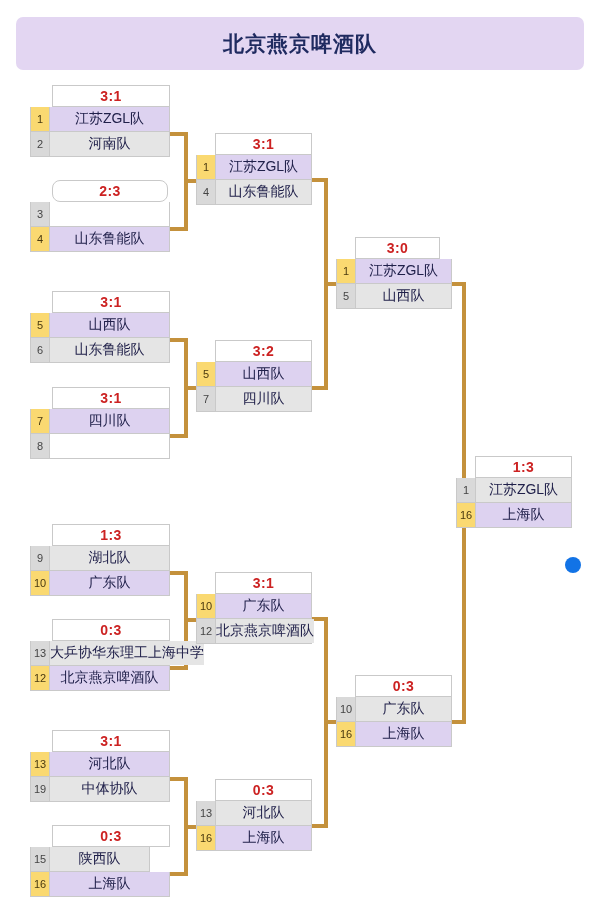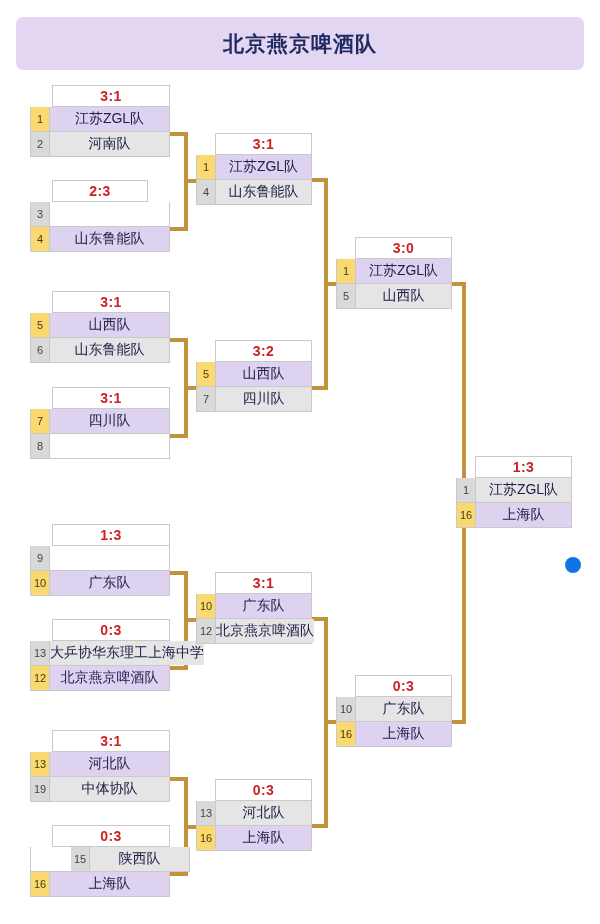--- a/index.html
+++ b/index.html
@@ -175,21 +175,21 @@
       <span class="seed">1</span>
       <span class="tname">江苏ZGL队</span>
     </div>
     <div class="team-row lose" style="left:0; top:47px; width:140px;">
       <span class="seed">2</span>
       <span class="tname">河南队</span>
     </div>
   </div>
 
   <div class="match" style="left:30px; top:180px; width:140px;">
-    <div class="score-row" style="left:22px; top:0; width:96px;">
+    <div class="score-row" style="left:22px; top:0; width:116px;border-radius:8px;">
       <span class="score-text">2:3</span>
     </div>
     <div class="team-row lose first" style="left:0; top:22px; width:140px;">
       <span class="seed">3</span>
     </div>
     <div class="team-row win" style="left:0; top:47px; width:140px;">
       <span class="seed">4</span>
       <span class="tname">山东鲁能队</span>
     </div>
   </div>
@@ -220,20 +220,21 @@
       <span class="seed">8</span>
     </div>
   </div>
 
   <div class="match" style="left:30px; top:524px; width:140px;">
     <div class="score-row" style="left:22px; top:0; width:118px;">
       <span class="score-text">1:3</span>
     </div>
     <div class="team-row lose first" style="left:0; top:22px; width:140px;">
       <span class="seed">9</span>
+      <span class="tname">湖北队</span>
     </div>
     <div class="team-row win" style="left:0; top:47px; width:140px;">
       <span class="seed">10</span>
       <span class="tname">广东队</span>
     </div>
   </div>
 
   <div class="match" style="left:30px; top:619px; width:140px;">
     <div class="score-row" style="left:22px; top:0; width:118px;">
       <span class="score-text">0:3</span>
@@ -259,21 +260,21 @@
     <div class="team-row lose" style="left:0; top:47px; width:140px;">
       <span class="seed">19</span>
       <span class="tname">中体协队</span>
     </div>
   </div>
 
   <div class="match" style="left:30px; top:825px; width:140px;">
     <div class="score-row" style="left:22px; top:0; width:118px;">
       <span class="score-text">0:3</span>
     </div>
-    <div class="team-row lose first" style="left:0; top:22px; width:160px;padding-left:40px;">
+    <div class="team-row lose first" style="left:0; top:22px; width:120px;">
       <span class="seed">15</span>
       <span class="tname">陕西队</span>
     </div>
     <div class="team-row win" style="left:0; top:47px; width:140px;">
       <span class="seed">16</span>
       <span class="tname">上海队</span>
     </div>
   </div>
 
   <div class="match" style="left:196px; top:133px; width:116px;">
@@ -326,21 +327,21 @@
       <span class="seed">13</span>
       <span class="tname">河北队</span>
     </div>
     <div class="team-row win" style="left:0; top:47px; width:116px;">
       <span class="seed">16</span>
       <span class="tname">上海队</span>
     </div>
   </div>
 
   <div class="match" style="left:336px; top:237px; width:116px;">
-    <div class="score-row" style="left:19px; top:0; width:97px;">
+    <div class="score-row" style="left:19px; top:0; width:85px;">
       <span class="score-text">3:0</span>
     </div>
     <div class="team-row win first" style="left:0; top:22px; width:116px;">
       <span class="seed">1</span>
       <span class="tname">江苏ZGL队</span>
     </div>
     <div class="team-row lose" style="left:0; top:47px; width:116px;">
       <span class="seed">5</span>
       <span class="tname">山西队</span>
     </div>

